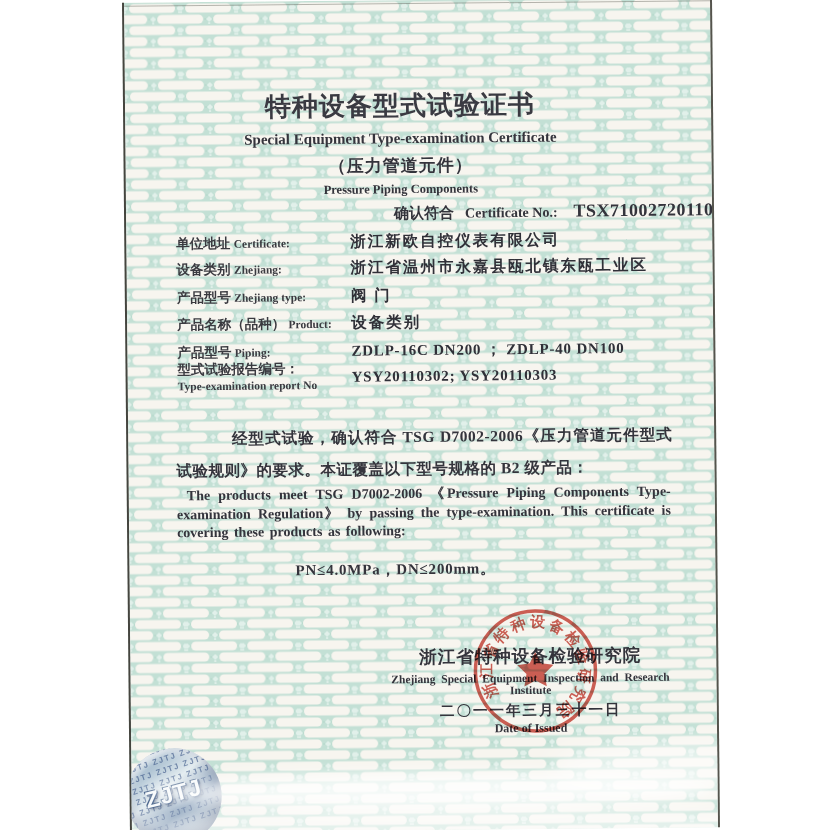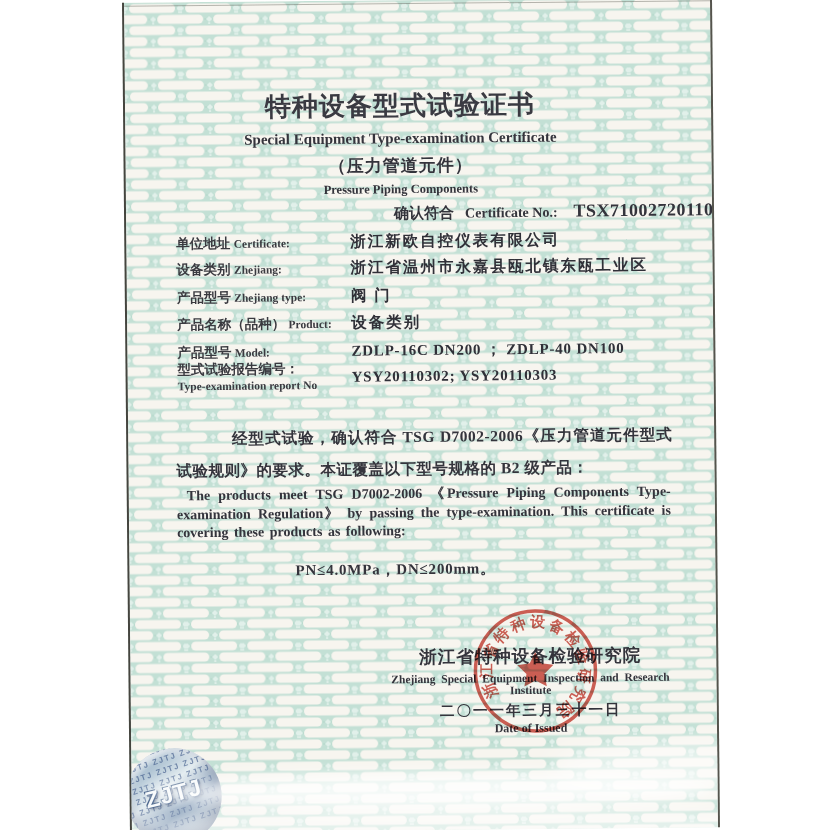--- a/index.html
+++ b/index.html
@@ -139,21 +139,21 @@
   </div>
   <div class="frow" style="top:285px">
     <span class="flab"><span>产品型号</span> <span class="en">Zhejiang type:</span></span>
     <span class="fval">阀 门</span>
   </div>
   <div class="frow" style="top:312px">
     <span class="flab"><span>产品名称（品种）</span> <span class="en">Product:</span></span>
     <span class="fval">设备类别</span>
   </div>
   <div class="frow" style="top:341px">
-    <span class="flab"><span>产品型号</span> <span class="en">Model:</span></span>
+    <span class="flab"><span>产品型号</span> <span class="en">Piping:</span></span>
     <span class="fval latin">ZDLP-16C DN200 ； ZDLP-40 DN100</span>
   </div>
   <div class="frow" style="top:360px;align-items:center">
     <span class="flab flab2">
       <span class="l1">型式试验报告编号：</span>
       <span class="l2">Type-examination report No</span>
     </span>
     <span class="fval latin">YSY20110302; YSY20110303</span>
   </div>
 

